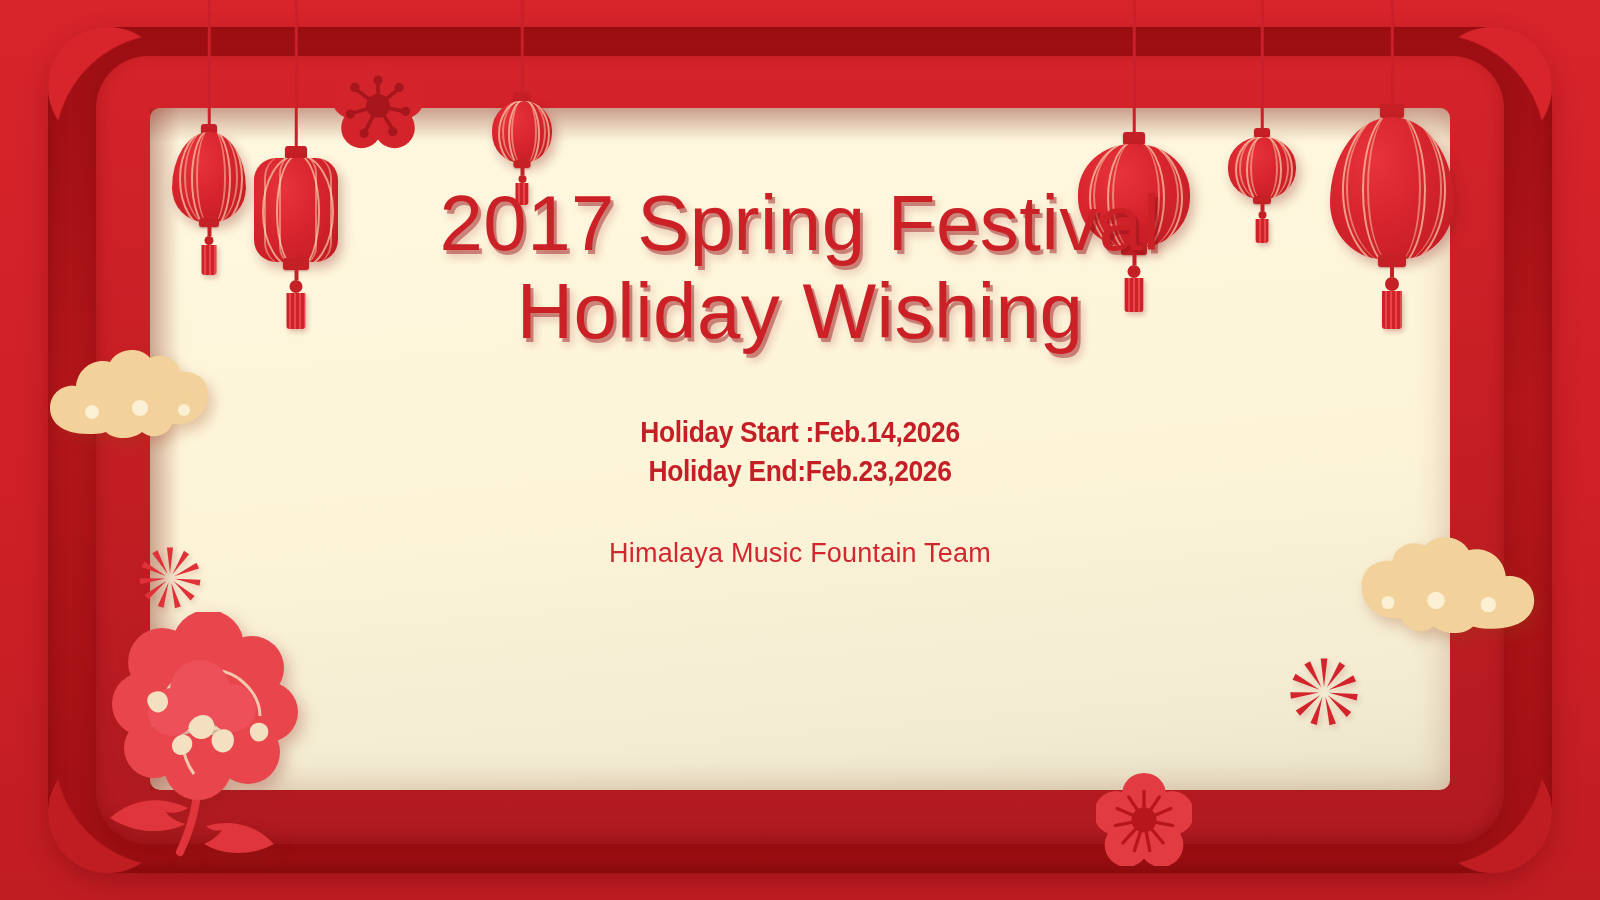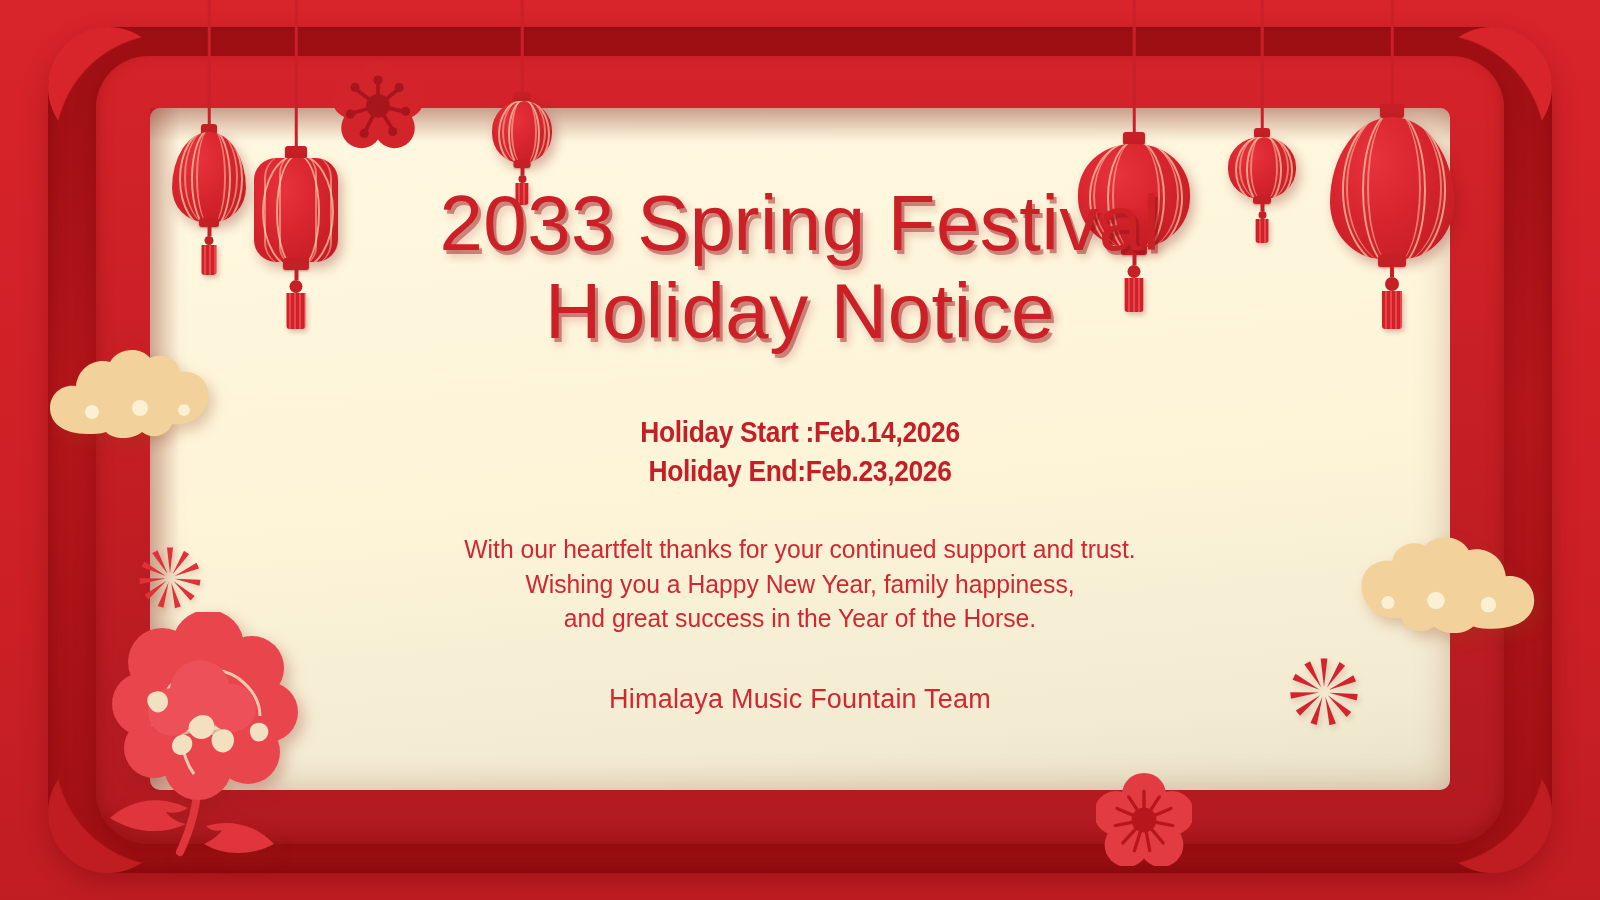--- a/index.html
+++ b/index.html
@@ -450,31 +450,26 @@
         <path d="M120,120 C128,114 138,118 138,128 C138,138 128,144 120,138 C114,132 114,124 120,120 Z"></path>
         <path d="M82,124 C90,120 98,126 96,134 C94,142 84,146 78,140 C74,134 76,128 82,124 Z"></path>
         <path d="M54,82 C62,76 72,80 72,90 C72,98 62,104 56,98 C50,92 50,86 54,82 Z"></path>
         <path d="M158,112 C166,108 174,114 172,122 C170,130 160,132 156,126 C152,120 154,114 158,112 Z"></path>
       </g>
     </svg>
   </div>
 
   <div class="content">
     <h1 class="title">
-      <span>2033 Spring Festival</span>
-      <span class="l2">Holiday Notice</span>
+      <span>2017 Spring Festival</span>
+      <span class="l2">Holiday Wishing</span>
     </h1>
 
     <div class="dates">
       <div>Holiday Start :Feb.14,2026</div>
       <div>Holiday End:Feb.23,2026</div>
     </div>
 
-    <div class="body-text">
-      <div>With our heartfelt thanks for your continued support and trust.</div>
-      <div>Wishing you a Happy New Year, family happiness,</div>
-      <div>and great success in the Year of the Horse.</div>
-    </div>
 
     <div class="signature">Himalaya Music Fountain Team</div>
   </div>
 
 </div>
 
 </body></html>

